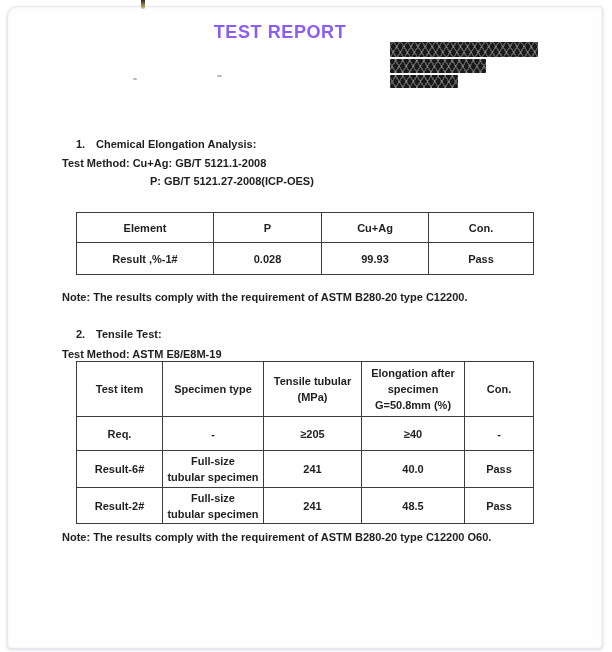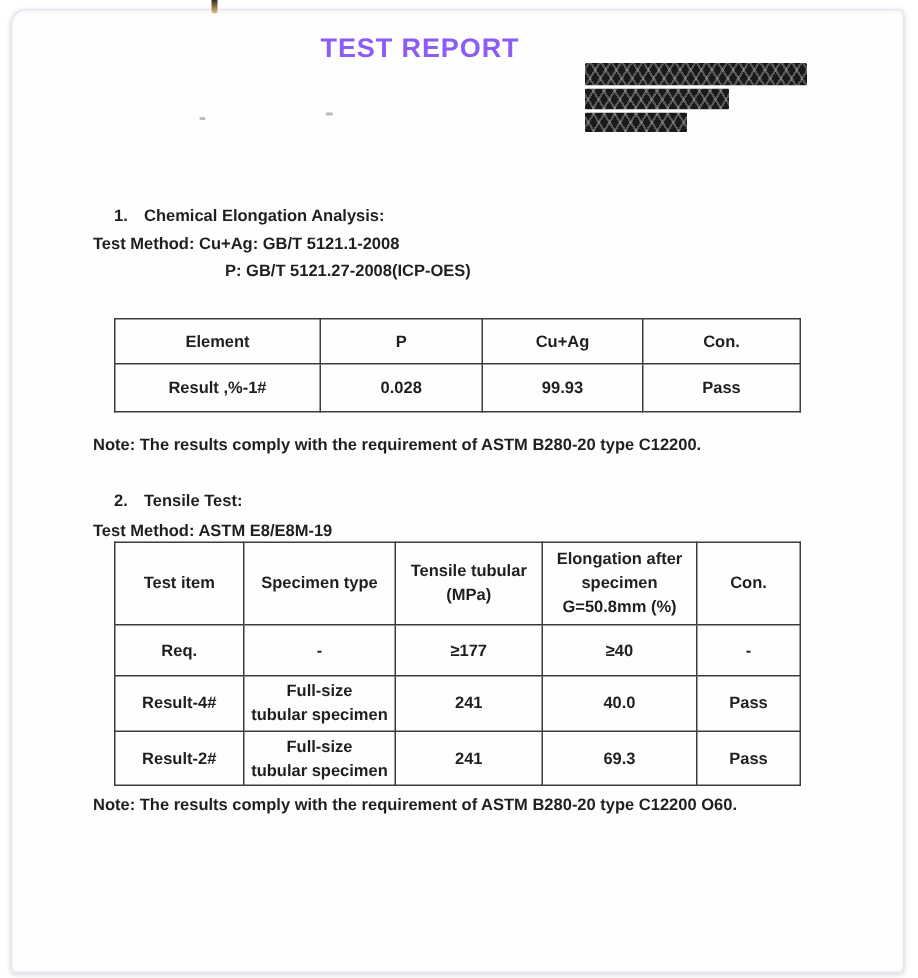--- a/index.html
+++ b/index.html
@@ -131,32 +131,32 @@
           </th>
     </tr>
     <tr class="r-q2">
       <td>
             <span>Req.</span>
           </td>
       <td>
             <span>-</span>
           </td>
       <td>
-            <span>≥177</span>
+            <span>≥205</span>
           </td>
       <td>
             <span>≥40</span>
           </td>
       <td>
             <span>-</span>
           </td>
     </tr>
     <tr class="r-x1">
       <td>
-            <span>Result-4#</span>
+            <span>Result-6#</span>
           </td>
       <td>
         <span>Full-size</span>
         <span>tubular specimen</span>
       </td>
       <td>
             <span>241</span>
           </td>
       <td>
             <span>40.0</span>
@@ -170,21 +170,21 @@
             <span>Result-2#</span>
           </td>
       <td>
         <span>Full-size</span>
         <span>tubular specimen</span>
       </td>
       <td>
             <span>241</span>
           </td>
       <td>
-            <span>69.3</span>
+            <span>48.5</span>
           </td>
       <td>
             <span>Pass</span>
           </td>
     </tr>
   </tbody>
     </table>
 
   <div class="line" style="left:62px;top:530px;">Note: The results comply with the requirement of ASTM B280-20 type C12200 O60.</div>
 </div>

